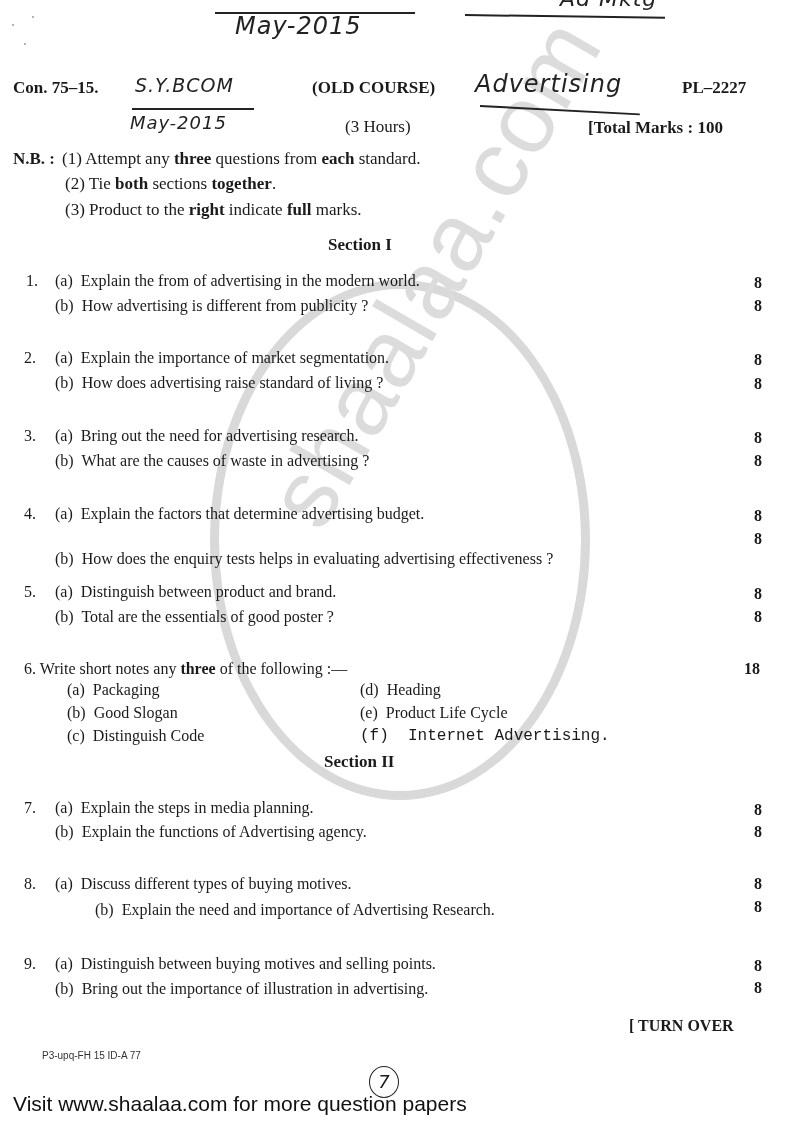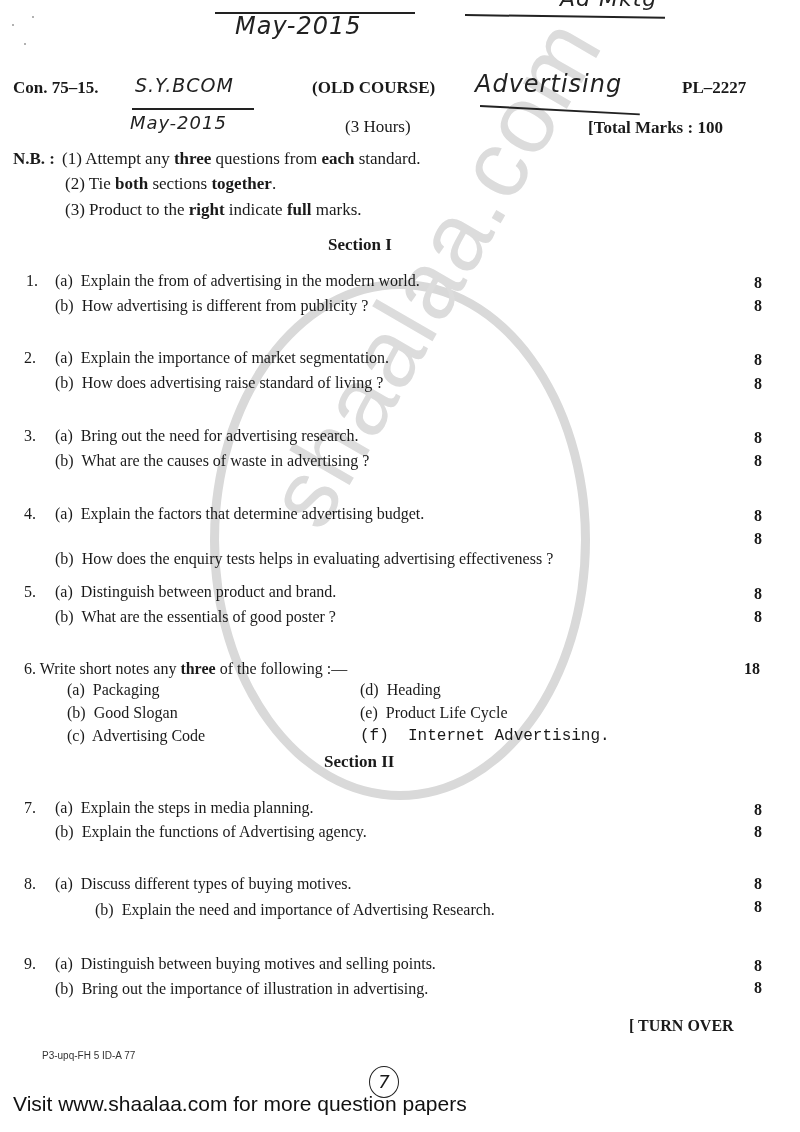--- a/index.html
+++ b/index.html
@@ -101,32 +101,32 @@
 
 <div class="abs qnum" style="left:24px;top:505px;">4.</div>
 <div class="abs qnum" style="left:55px;top:505px;"><span>(a)</span>&nbsp; <span>Explain the factors that determine advertising budget.</span></div>
 <div class="abs mark" style="left:732px;top:507px;">8</div>
 <div class="abs qnum" style="left:55px;top:530px;margin-top:20px;"><span>(b)</span>&nbsp; <span>How does the enquiry tests helps in evaluating advertising effectiveness ?</span></div>
 <div class="abs mark" style="left:732px;top:530px;">8</div>
 
 <div class="abs qnum" style="left:24px;top:583px;">5.</div>
 <div class="abs qnum" style="left:55px;top:583px;"><span>(a)</span>&nbsp; <span>Distinguish between product and brand.</span></div>
 <div class="abs mark" style="left:732px;top:585px;">8</div>
-<div class="abs qnum" style="left:55px;top:608px;"><span>(b)</span>&nbsp; <span>What are the essentials of good poster ?</span></div>
+<div class="abs qnum" style="left:55px;top:608px;"><span>(b)</span>&nbsp; <span>Total are the essentials of good poster ?</span></div>
 <div class="abs mark" style="left:732px;top:608px;">8</div>
 
 <div class="abs qnum" style="left:24px;top:660px;">
   <span>6.</span>
   <span>Write short notes any </span><b>three</b><span> of the following :—</span>
 </div>
 <div class="abs mark" style="left:730px;top:660px;">18</div>
 
 <div class="abs qnum" style="left:67px;top:681px;"><span>(a)</span>&nbsp; <span>Packaging</span></div>
 <div class="abs qnum" style="left:67px;top:704px;"><span>(b)</span>&nbsp; <span>Good Slogan</span></div>
-<div class="abs qnum" style="left:67px;top:727px;"><span>(c)</span>&nbsp; <span>Advertising Code</span></div>
+<div class="abs qnum" style="left:67px;top:727px;"><span>(c)</span>&nbsp; <span>Distinguish Code</span></div>
 <div class="abs qnum" style="left:360px;top:681px;"><span>(d)</span>&nbsp; <span>Heading</span></div>
 <div class="abs qnum" style="left:360px;top:704px;"><span>(e)</span>&nbsp; <span>Product Life Cycle</span></div>
 <div class="abs qnum" style="left:360px;top:727px;font-family:Liberation Mono, monospace;"><span>(f)</span>&nbsp; <span>Internet Advertising.</span></div>
 
 <div class="abs sec" style="left:324px;top:752px;">Section II</div>
 
 <div class="abs qnum" style="left:24px;top:799px;">7.</div>
 <div class="abs qnum" style="left:55px;top:799px;"><span>(a)</span>&nbsp; <span>Explain the steps in media planning.</span></div>
 <div class="abs mark" style="left:732px;top:801px;">8</div>
 <div class="abs qnum" style="left:55px;top:823px;"><span>(b)</span>&nbsp; <span>Explain the functions of Advertising agency.</span></div>
@@ -138,17 +138,17 @@
 <div class="abs qnum" style="left:55px;top:901px;margin-left:40px;"><span>(b)</span>&nbsp; <span>Explain the need and importance of Advertising Research.</span></div>
 <div class="abs mark" style="left:732px;top:898px;">8</div>
 
 <div class="abs qnum" style="left:24px;top:955px;">9.</div>
 <div class="abs qnum" style="left:55px;top:955px;"><span>(a)</span>&nbsp; <span>Distinguish between buying motives and selling points.</span></div>
 <div class="abs mark" style="left:732px;top:957px;">8</div>
 <div class="abs qnum" style="left:55px;top:980px;"><span>(b)</span>&nbsp; <span>Bring out the importance of illustration in advertising.</span></div>
 <div class="abs mark" style="left:732px;top:979px;">8</div>
 
 <div class="abs serif bold" style="left:629px;top:1017px;font-size:16px;">[ TURN OVER</div>
-<div class="abs footer-code" style="left:42px;top:1050px;">P3-upq-FH 5 ID-A 77</div>
+<div class="abs footer-code" style="left:42px;top:1050px;">P3-upq-FH 15 ID-A 77</div>
 <div class="circled" style="left:369px;top:1066px;">7</div>
 <div class="abs visit" style="left:13px;top:1092px;">Visit www.shaalaa.com for more question papers</div>
 
 </div>
 
 </body></html>

